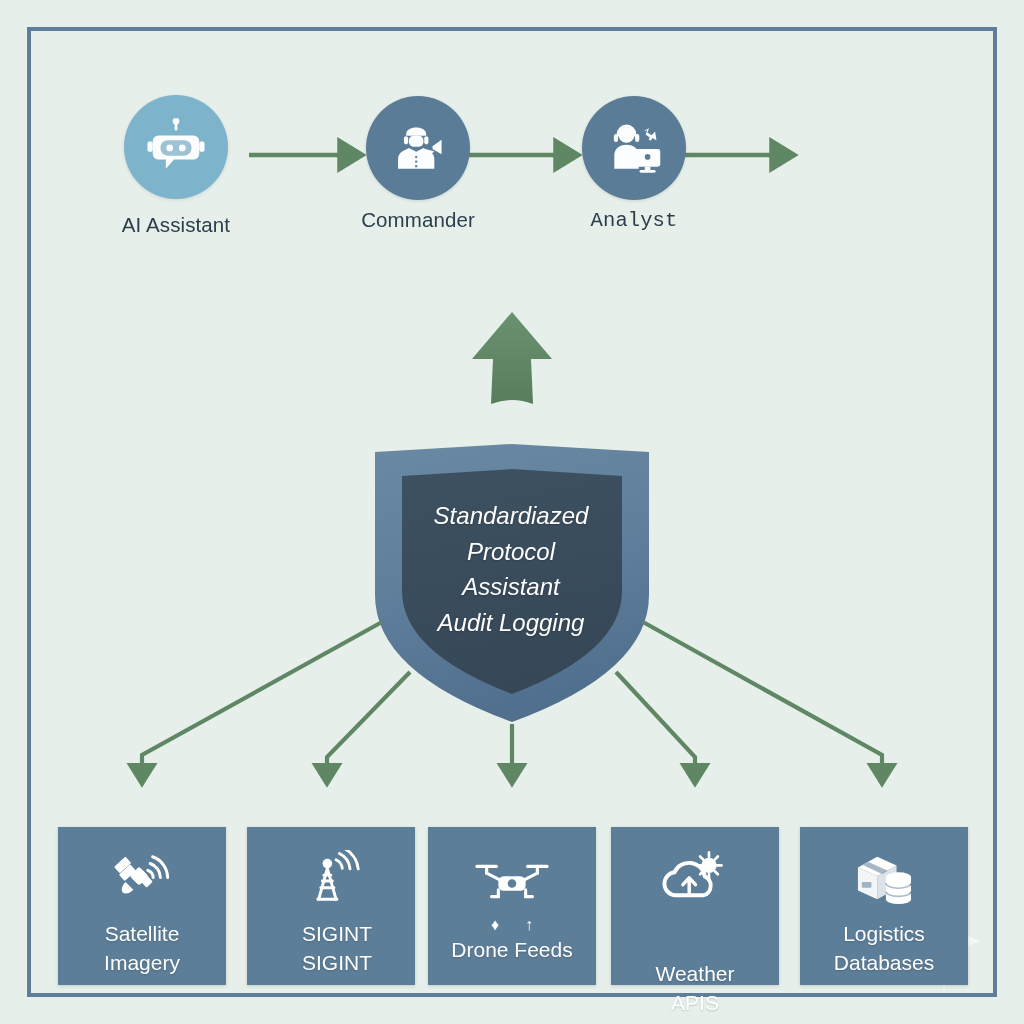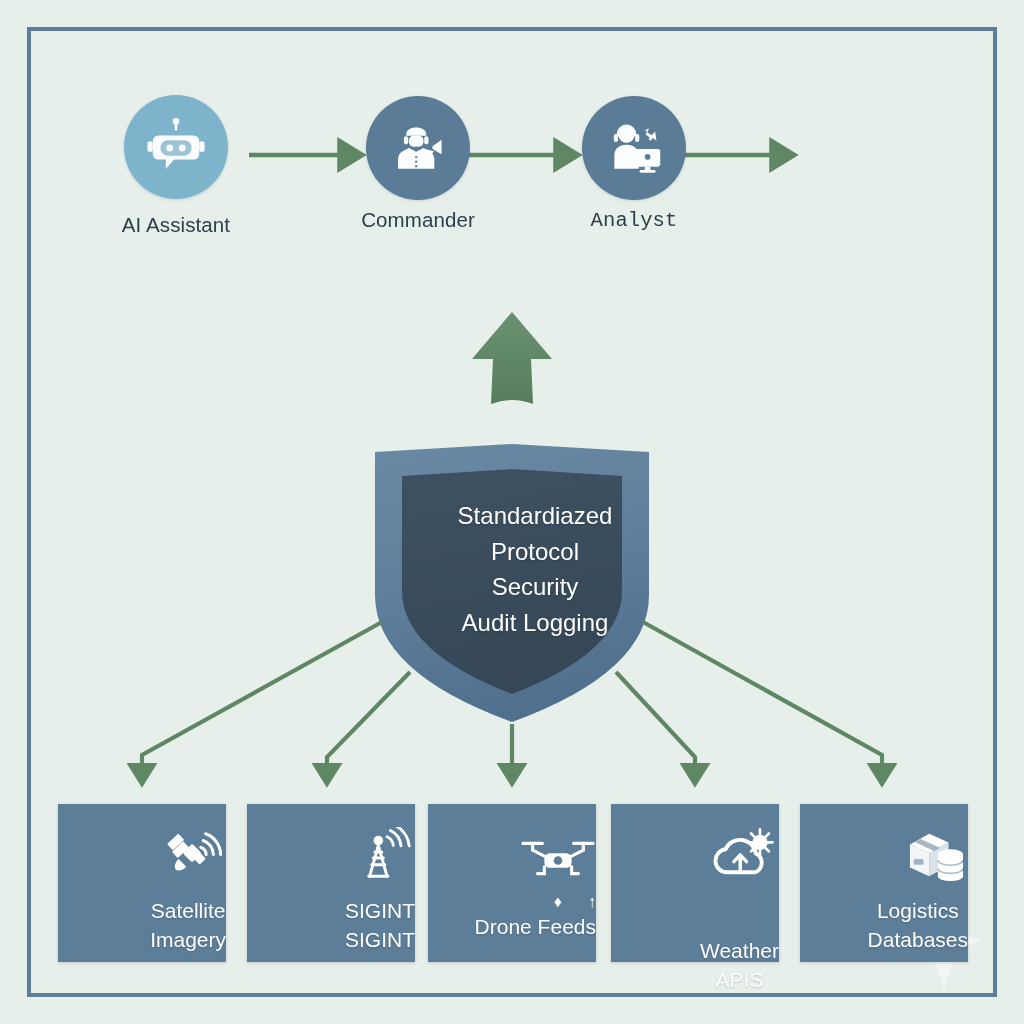--- a/index.html
+++ b/index.html
@@ -48,45 +48,45 @@
   .actor-label {
     margin-top:14px;
     font-size:20.5px;
     color:#2c3e4c;
     letter-spacing:0.1px;
     white-space:nowrap;
   }
   
   #shield-group {
     position:absolute;
-    left:390px; top:442px;
-    width:284px; height:288px;
+    left:366px; top:442px;
+    width:284px; height:288px;font-style:italic;
   }
   #shield-text {
     position:absolute;
     left:0; top:56px;
     width:284px;
     text-align:center;
     color:#ffffff;
     font-size:24px;
     line-height:35.5px;
     text-shadow:0 1px 2px rgba(0,0,0,0.22);
     padding-left:6px;
   }
   #shield-text div { white-space:nowrap; }
   
   .source-box {
     position:absolute;
-    top:804px;
+    top:827px;
     width:168px; height:158px;
     background:#5d7e98;
     box-shadow:0 1px 3px rgba(60,80,95,0.22);
     display:flex;
     flex-direction:column;
-    align-items:flex-end;
+    align-items:center;
   }
   .source-icon {
     margin-top:22px;
     height:60px;
     display:flex; align-items:center; justify-content:center;
   }
   .source-label {
     margin-top:10px;
     color:#ffffff;
     font-size:21px;
@@ -228,21 +228,21 @@
       </span>
     </div>
     <div class="actor-label" style="margin-top:9px;">Analyst</div>
   </div>
 
 
   <div id="shield-group">
     <div id="shield-text">
       <div>Standardiazed</div>
       <div>Protocol</div>
-      <div>Security</div>
+      <div>Assistant</div>
       <div>Audit Logging</div>
     </div>
   </div>
 
   <div class="source-box" style="left:58px;">
     <div class="source-icon">
       <svg width="62" height="58" viewBox="0 0 64 60" xmlns="http://www.w3.org/2000/svg">
         <g fill="#ffffff">
           <rect x="4" y="11" width="16" height="9" rx="1.2" transform="rotate(-42 12 15.5)"></rect>
           <rect x="9" y="19" width="16" height="9" rx="1.2" transform="rotate(-42 17 23.5)"></rect>

